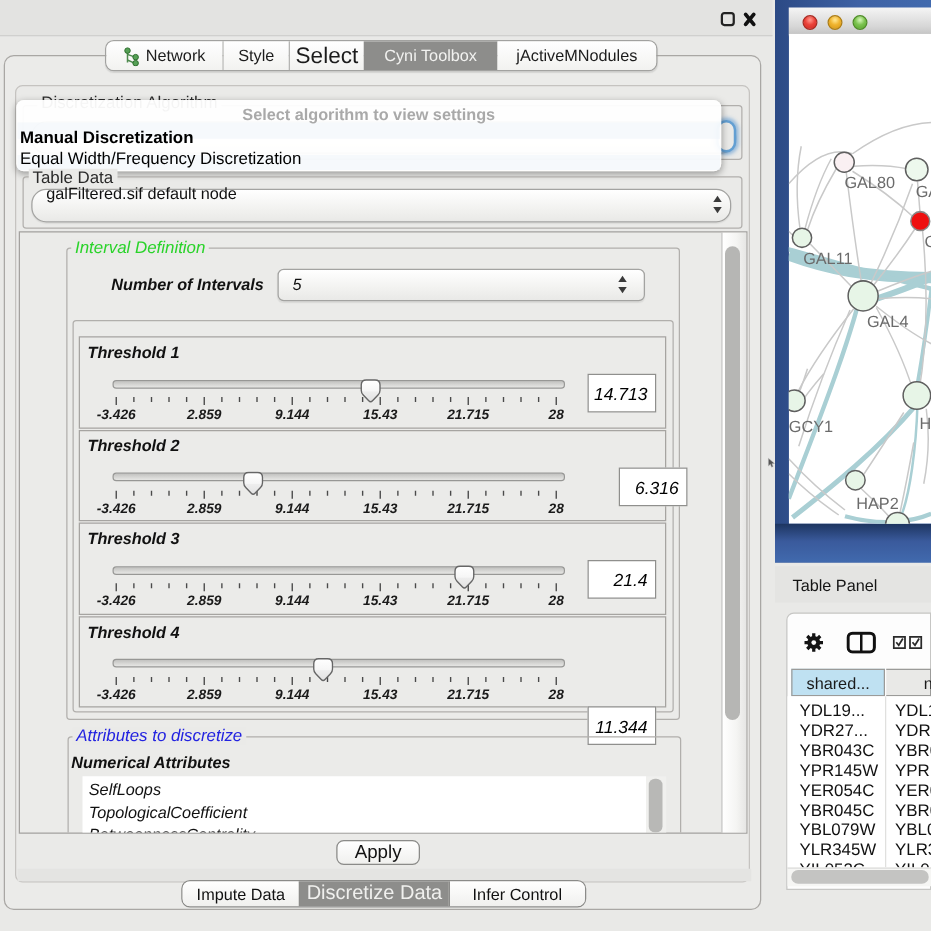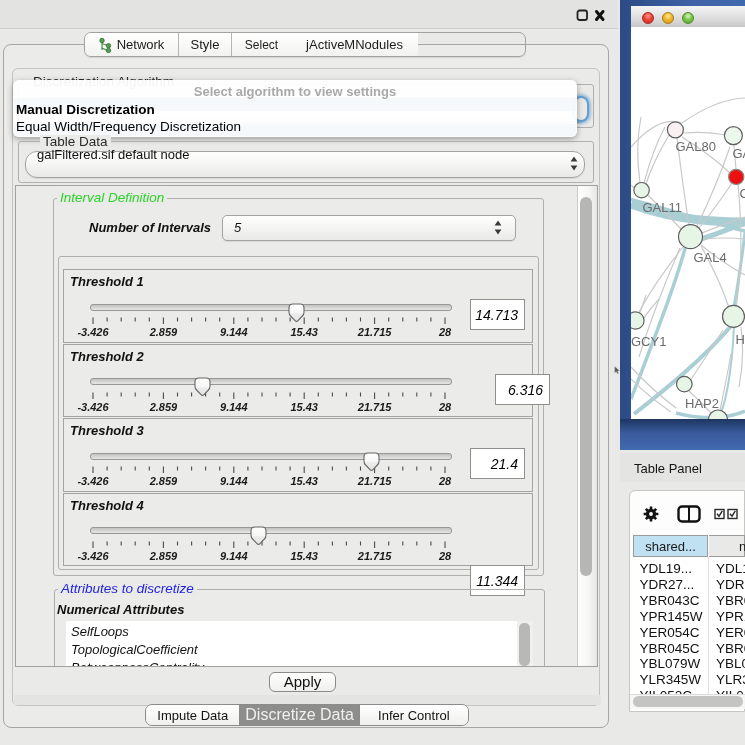--- a/index.html
+++ b/index.html
@@ -38,38 +38,39 @@
 
 <div class="abs" style="left:84px;top:32px;width:440px;height:23px;border:1px solid #a2a2a0;border-radius:7px;overflow:hidden;display:flex;box-shadow:0 1px 1px rgba(0,0,0,0.1);">
   <div style="width:93px;background:linear-gradient(#ffffff,#f2f2f0);border-right:1px solid #b5b5b3;display:flex;align-items:center;justify-content:center;font-size:13px;color:#1c1c1c;">
     <svg width="13" height="16" viewBox="0 0 13 16" style="margin-right:5px;">
       <path d="M3 4 V13 M3 6.5 L8.5 8.5 M3 11 L8.5 13.5" stroke="#4e8a4e" stroke-width="1.2" fill="none"></path>
       <circle cx="3" cy="3.5" r="2.2" fill="#55a055" stroke="#2e6e2e" stroke-width="0.8"></circle>
       <circle cx="9.5" cy="8.7" r="2.2" fill="#55a055" stroke="#2e6e2e" stroke-width="0.8"></circle>
       <circle cx="9.5" cy="13.5" r="2.2" fill="#55a055" stroke="#2e6e2e" stroke-width="0.8"></circle>
     </svg>Network</div>
   <div style="width:52px;background:linear-gradient(#ffffff,#f2f2f0);border-right:1px solid #b5b5b3;display:flex;align-items:center;justify-content:center;font-size:13px;color:#1c1c1c;">Style</div>
-  <div style="width:59px;background:linear-gradient(#ffffff,#f2f2f0);display:flex;align-items:center;justify-content:center;font-size:12px;color:#1c1c1c;">Select</div>
+  <div style="width:59px;background:linear-gradient(#ffffff,#f2f2f0);display:flex;align-items:center;justify-content:center;font-size:18px;color:#1c1c1c;">Select</div>
+  <div style="width:107px;background:#8d8d8b;display:flex;align-items:center;justify-content:center;font-size:13px;color:#f2f2f0;">Cyni Toolbox</div>
   <div style="width:127px;background:linear-gradient(#ffffff,#f2f2f0);display:flex;align-items:center;justify-content:center;font-size:13px;color:#1c1c1c;">jActiveMNodules</div>
 </div>
 
 <div class="grpborder" style="left:18px;top:84px;width:574px;height:42px;"></div>
 <div class="abs" style="left:30px;top:74px;font-size:13.5px;color:#2a2a2a;background:#eaeae8;padding:0 3px;">Discretization Algorithm</div>
 <div class="combo" style="left:25px;top:97px;width:562px;height:24px;"></div>
 <div class="abs" style="left:573px;top:96px;width:16px;height:26px;border-radius:9px;background:#e9e9e7;border:2.5px solid #639fd2;box-shadow:0 0 3px 2px rgba(96,155,210,0.6);box-sizing:border-box;"></div>
 
 <div class="abs" style="left:13px;top:80px;width:564px;height:57px;background:rgba(255,255,255,0.95);border-radius:6px;box-shadow:0 2px 6px rgba(0,0,0,0.35);"></div>
 <div class="abs" style="left:14px;top:98px;width:562px;height:13px;background:rgba(237,243,250,0.5);"></div>
 <div class="abs" style="left:14px;top:124px;width:562px;height:12px;background:rgba(237,243,250,0.5);"></div>
 <div class="abs" style="left:13px;top:84px;width:564px;text-align:center;font-size:13px;font-weight:bold;color:#a9a9a9;">Select algorithm to view settings</div>
 <div class="abs" style="left:16px;top:102px;font-size:13.5px;font-weight:bold;color:#000;">Manual Discretization</div>
 <div class="abs" style="left:16px;top:119px;font-size:13.5px;color:#000;">Equal Width/Frequency Discretization</div>
 
 <div class="grpborder" style="left:18px;top:141px;width:574px;height:40px;"></div>
-<div class="grptitle" style="left:40px;top:135px;">Table Data</div>
+<div class="grptitle" style="left:23px;top:135px;">Table Data</div>
 <div class="combo" style="left:25px;top:151px;width:558px;height:25px;"></div>
 <div class="combotext" style="left:37px;top:147px;">galFiltered.sif default node</div>
 <svg class="abs" style="left:569px;top:156px;" width="10" height="15" viewBox="0 0 10 15">
   <path d="M5 0.5 L8.4 5.5 H1.6 Z" fill="#3a3a3a"></path>
     <path d="M5 14.5 L1.6 9.5 H8.4 Z" fill="#3a3a3a"></path>
 </svg>
 
 <div class="abs" style="left:15px;top:185px;width:583px;height:482px;border:1px solid #a3a19e;background:#ebebe9;box-sizing:border-box;overflow:hidden;font-style:italic;" id="scrollpane">
 
   <div class="grpborder" style="left:37px;top:12px;width:489px;height:376px;"></div>

